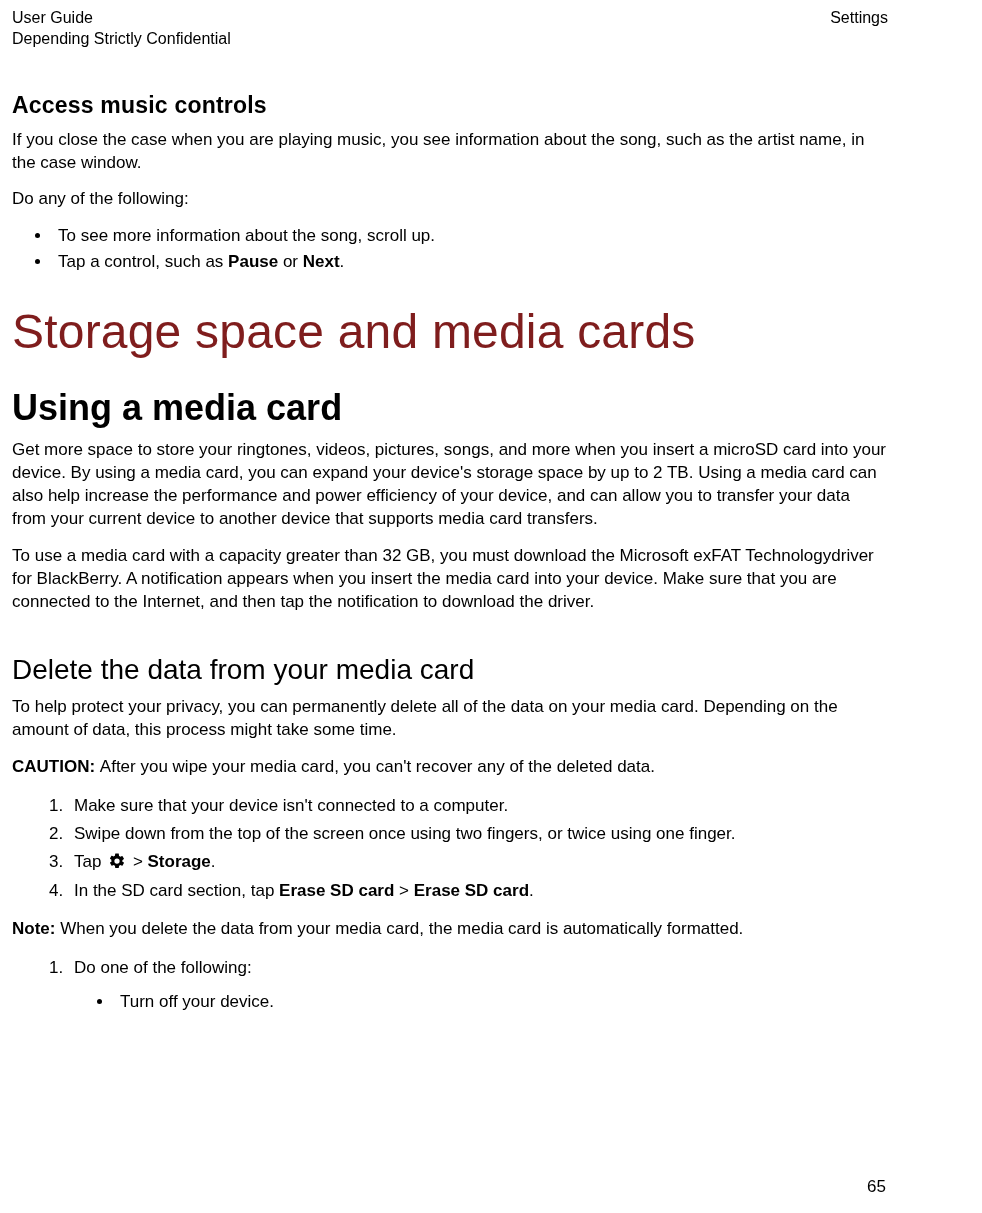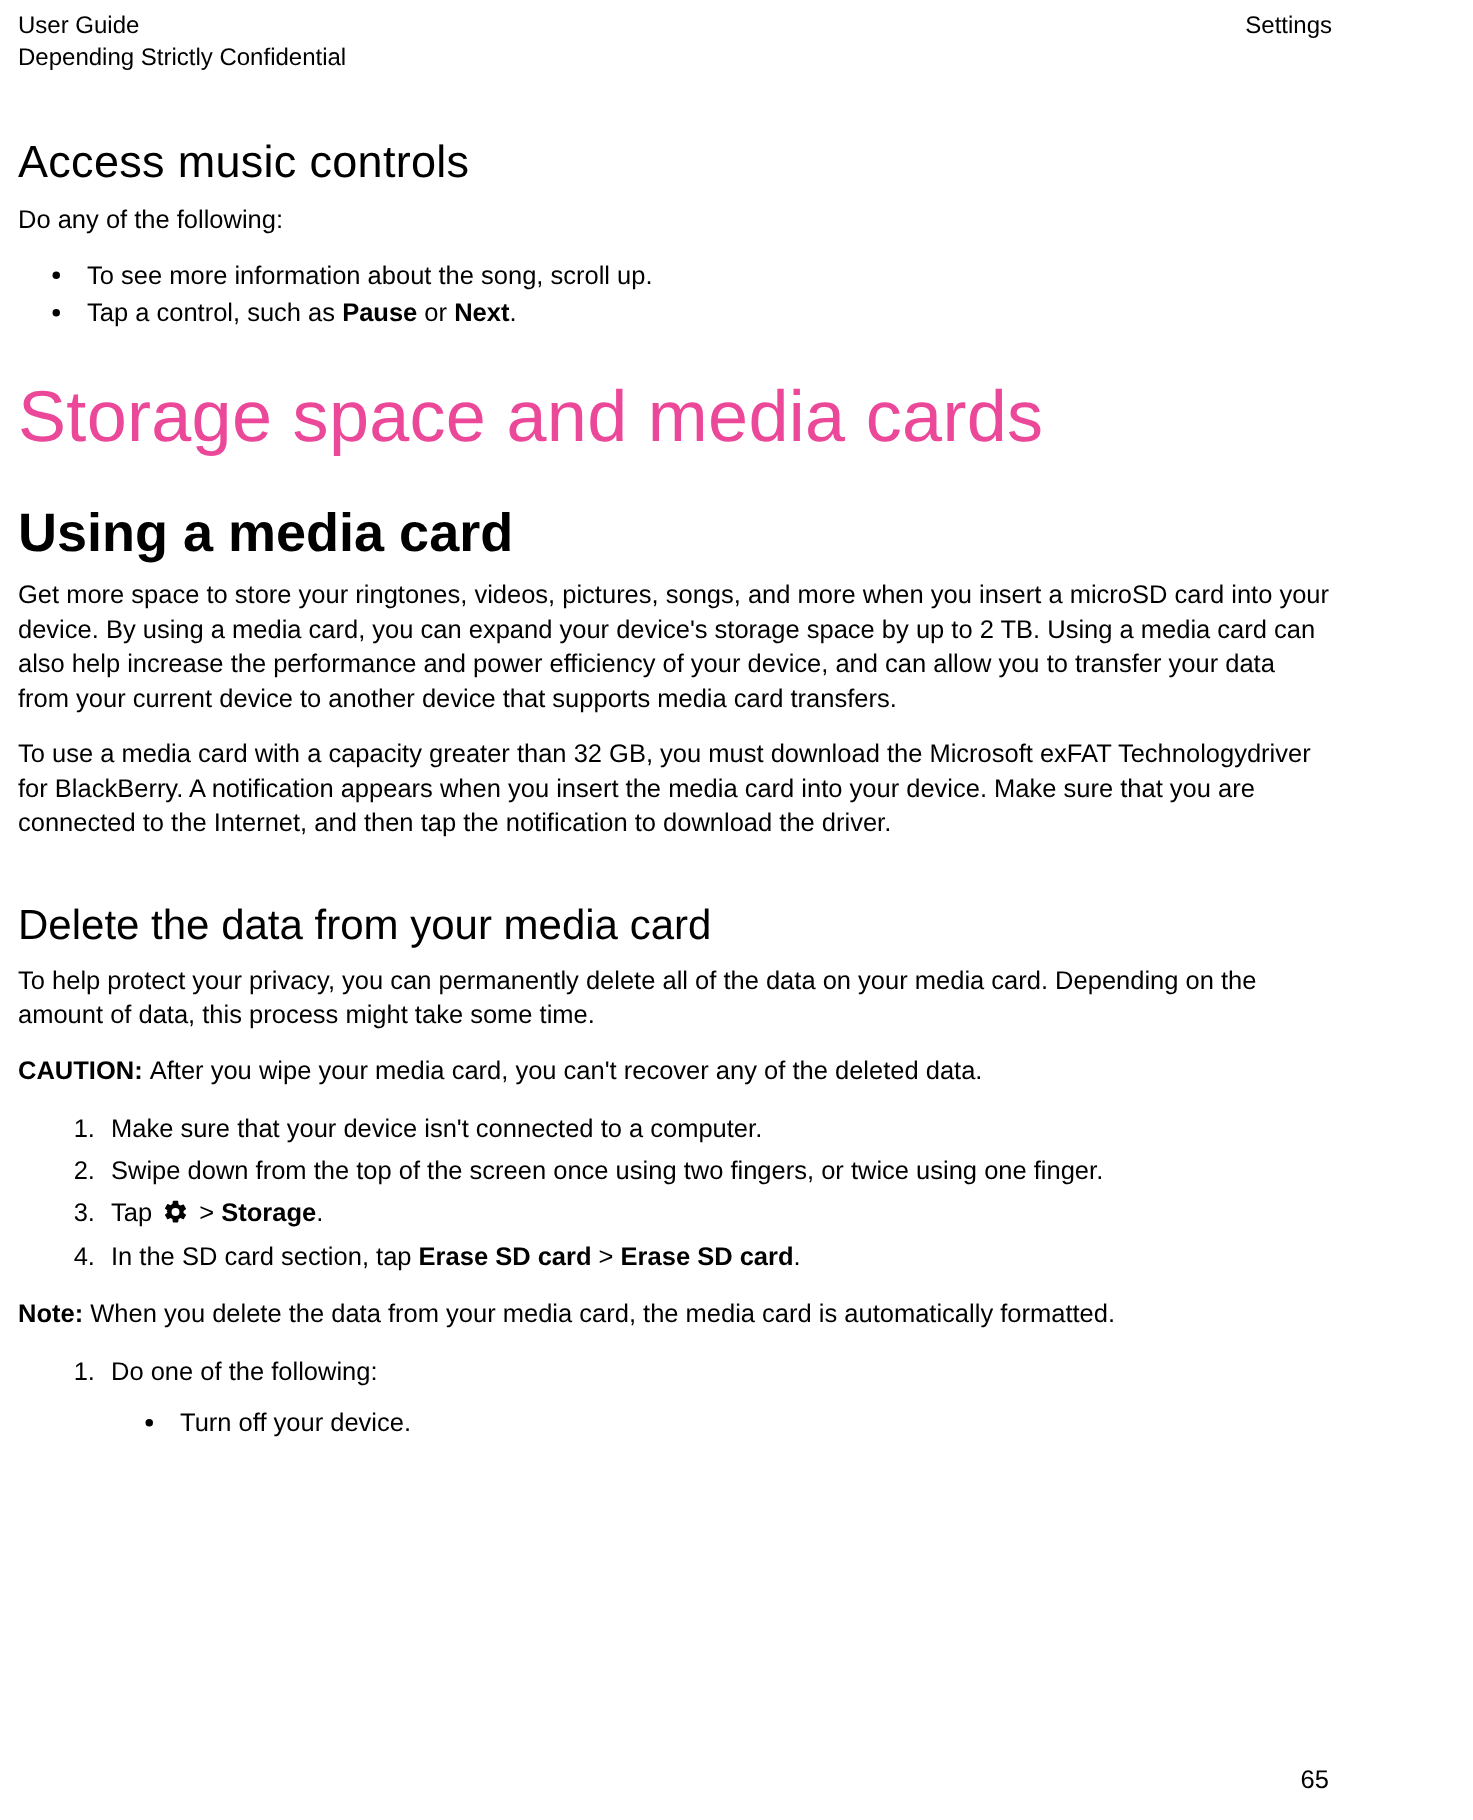--- a/index.html
+++ b/index.html
@@ -22,29 +22,29 @@
   .header {
     display: flex;
     justify-content: space-between;
     font-size: 16px;
     line-height: 1.3;
     margin-bottom: 42px;
   }
   .header-left { text-align: left; }
   .header-right { text-align: right; }
   h2.section {
-    font-size: 30px;
-    font-weight: 400;
+    font-size: 23px;
+    font-weight: 700;
     margin: 0 0 10px 0;
     letter-spacing: 0.2px;
   }
   h1.chapter {
     font-size: 48px;
     font-weight: 300;
-    color: #ec4899;
+    color: #7f1d1d;
     margin: 30px 0 28px 0;
     letter-spacing: 0.2px;
   }
   h2.big {
     font-size: 36px;
     font-weight: 700;
     margin: 18px 0 10px 0;
   }
   h3.sub {
     font-size: 28px;
@@ -104,20 +104,21 @@
     <div class="header-left">
       <div>User Guide</div>
       <div>Depending Strictly Confidential</div>
     </div>
     <div class="header-right">
       <div>Settings</div>
     </div>
   </div>
 
   <h2 class="section">Access music controls</h2>
+  <p class="body">If you close the case when you are playing music, you see information about the song, such as the artist name, in the case window.</p>
   <p class="body">Do any of the following:</p>
   <ul class="bullets">
     <li><span>To see more information about the song, scroll up.</span></li>
     <li>
       <span>Tap a control, such as </span><span class="bold">Pause</span><span> or </span><span class="bold">Next</span><span>.</span>
     </li>
   </ul>
 
   <h1 class="chapter">Storage space and media cards</h1>
 

